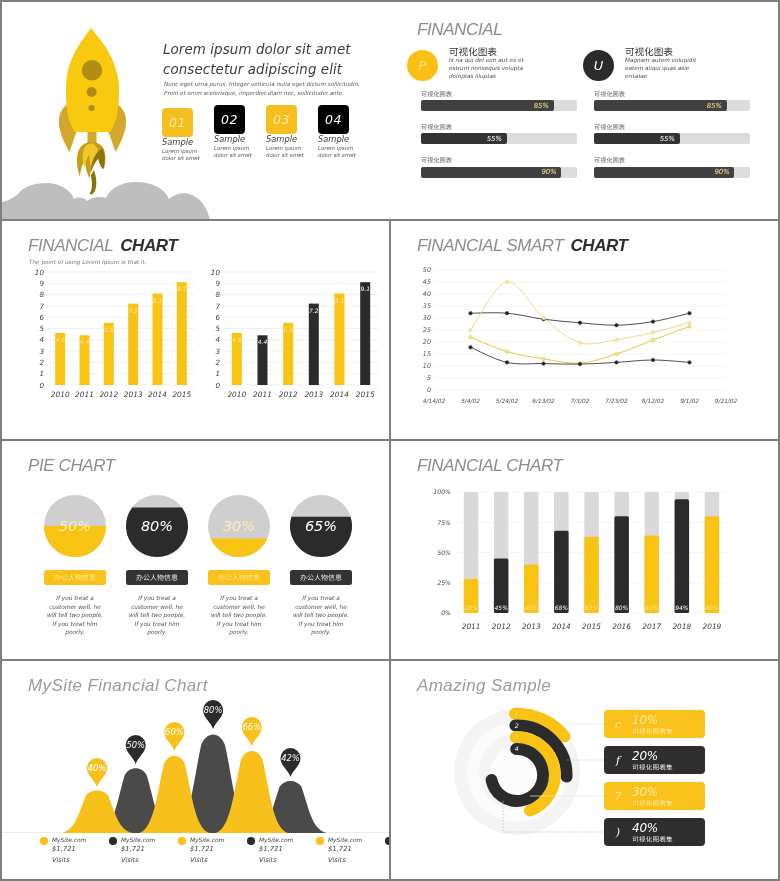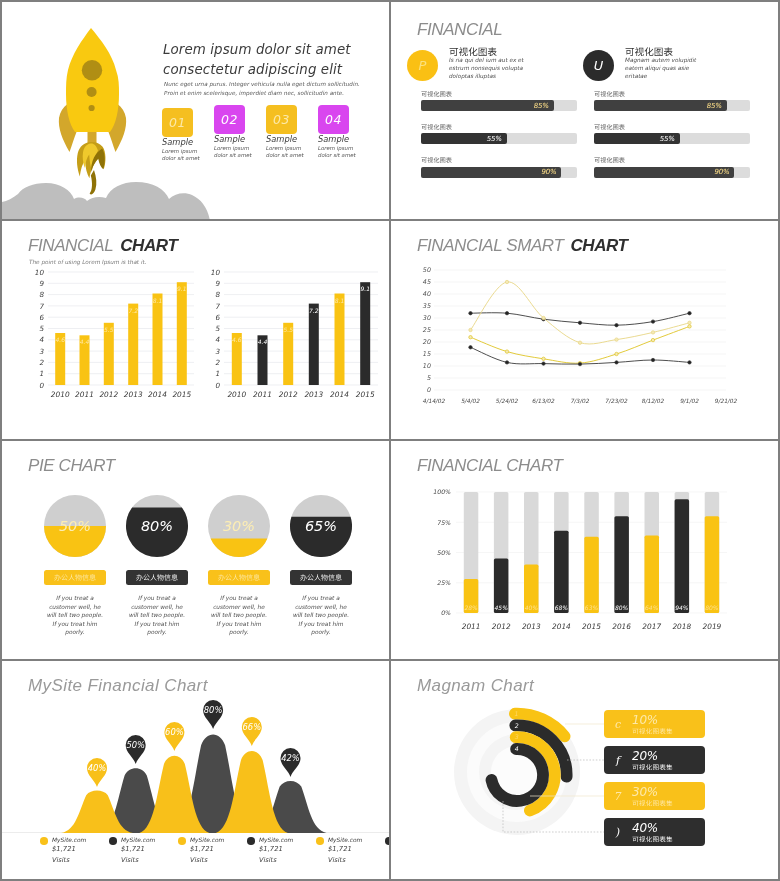--- a/index.html
+++ b/index.html
@@ -1,40 +1,40 @@
 <!DOCTYPE html>
 <html><head>
 <meta charset="utf-8">
 <title>Presentation Template Preview</title>
 <style>
   html,body{margin:0;padding:0;}
   body{width:780px;height:881px;background:#7f7f7f;
        font-family:"DejaVu Sans",sans-serif;overflow:hidden;}
   .slide{position:absolute;background:#ffffff;overflow:hidden;}
   
-  #s1{left:2px;  top:2px;   width:387px; height:217px;}
+  #s1{left:2px;  top:2px;   width:387px; height:217px;padding-left:14px;}
   #s2{left:391px;top:2px;   width:387px; height:217px;}
   #s3{left:2px;  top:221px; width:387px; height:218px;}
   #s4{left:391px;top:221px; width:387px; height:218px;}
   #s5{left:2px;  top:441px; width:387px; height:218px;}
   #s6{left:391px;top:441px; width:387px; height:218px;}
   #s7{left:2px;  top:661px; width:387px; height:218px;}
   #s8{left:391px;top:661px; width:387px; height:218px;}
   .abs{position:absolute;}
   
   .s1-title{font-family:"DejaVu Sans",sans-serif;font-style:italic;font-size:13.4px;
             line-height:20px;color:#3B3B3B;letter-spacing:0.1px;white-space:nowrap;}
   .s1-sub{font-family:"DejaVu Sans",sans-serif;font-style:italic;font-size:5.6px;
           line-height:9px;color:#585858;white-space:nowrap;letter-spacing:0.02px;}
   .s1-item{width:46px;}
   .s1-box{width:31px;height:29px;border-radius:4px;font-family:"DejaVu Sans",sans-serif;
           font-style:italic;font-size:12.5px;color:#fff;display:flex;align-items:center;
           justify-content:center;letter-spacing:0.5px;}
   .s1-box.yellow{background:#F5BF20;color:#FCE9A8;}
-  .s1-box.dark{background:#d946ef;color:#ffffff;}
+  .s1-box.dark{background:#000000;color:#ffffff;}
   .s1-name{font-family:"DejaVu Sans",sans-serif;font-style:italic;font-size:8.3px;color:#3B3B3B;
            white-space:nowrap;line-height:11px;}
   .s1-desc{font-family:"DejaVu Sans",sans-serif;font-style:italic;font-size:5.4px;color:#555;
            line-height:7.4px;white-space:nowrap;}
   
   .s3-sub{font-family:"DejaVu Sans",sans-serif;font-style:italic;font-size:5.7px;color:#7A7A7A;
           white-space:nowrap;}
   
   .s5-col{width:62px;}
   .s5-circle{display:block;width:62px;height:62px;margin:0 auto;}
@@ -710,21 +710,21 @@
       </div>
     <div class="s7-li">
         <span class="s7-dot dark"></span>
         <span class="s7-site">MySite.com</span>
         <span class="s7-amt">$1,721</span>
         <span class="s7-unit">Visits</span>
       </div>
   </div>
 </div>
 <div class="slide" id="s8">
-  <div class="abs hd-light" style="left:26px;top:15px;font-size:17px;letter-spacing:0.4px;color:#9A9A9A;">Magnam Chart</div>
+  <div class="abs hd-light" style="left:26px;top:15px;font-size:17px;letter-spacing:0.4px;color:#9A9A9A;">Amazing Sample</div>
   <svg class="abs" style="left:30px;top:20px;width:200px;height:190px;" viewBox="0 0 200 190">
       <circle cx="96" cy="91" r="63" fill="#F4F4F4"></circle>
       <circle cx="96" cy="91" r="50" fill="#FBFBFB"></circle>
       <circle cx="96" cy="91" r="38" fill="#F4F4F4"></circle>
       <circle cx="96" cy="91" r="26" fill="#FCFCFC"></circle>
       <path d="M93.9 32.7 A61.3 61.3 0 0 1 143.6 55.4" fill="none" stroke="#F9C313" stroke-width="11.8" stroke-linecap="round"></path>
       <text x="95.5" y="34.9" text-anchor="middle" font-family="DejaVu Sans" font-style="italic" font-size="6.2" fill="#FFD866">1</text>
       <path d="M94.3 44.4 A49.6 49.6 0 0 1 145.6 95.7" fill="none" stroke="#2B2B2B" stroke-width="11.8" stroke-linecap="round"></path>
       <text x="95.6" y="46.6" text-anchor="middle" font-family="DejaVu Sans" font-style="italic" font-size="6.2" fill="#FFFFFF">2</text>
       <path d="M94.7 56.2 A37.8 37.8 0 0 1 108.9 129.5" fill="none" stroke="#F9C313" stroke-width="11.8" stroke-linecap="round"></path>

